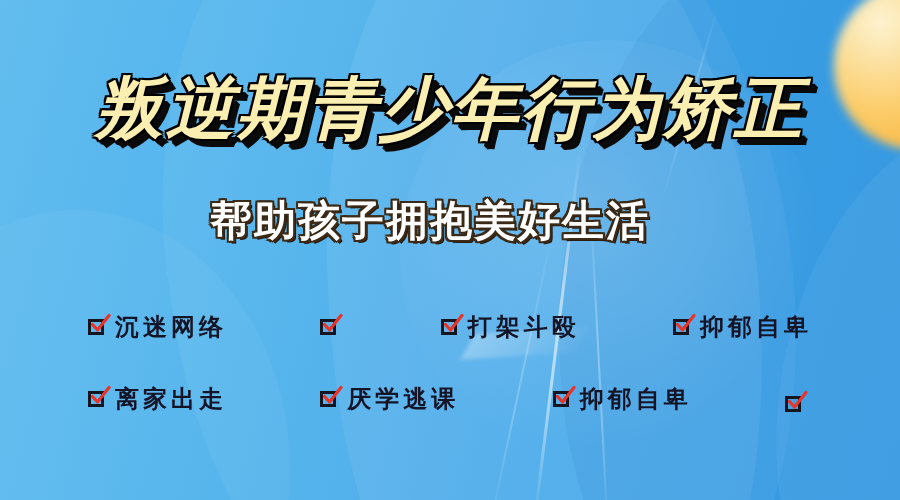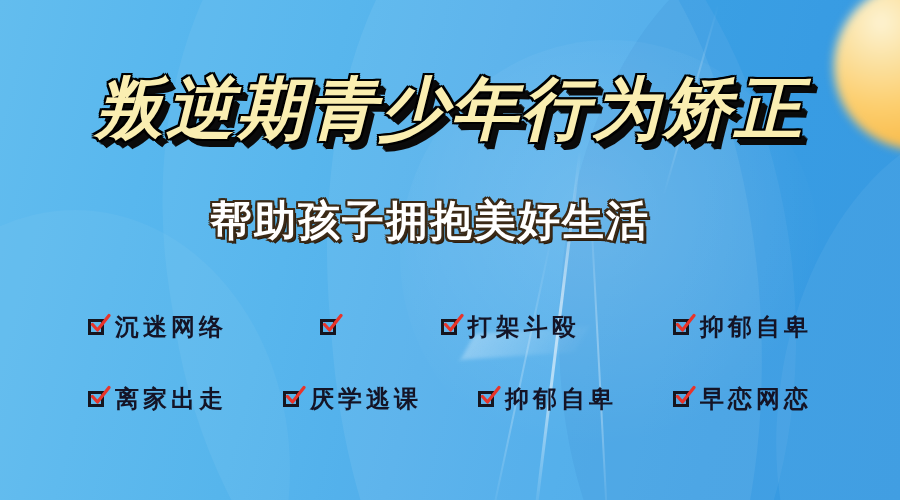--- a/index.html
+++ b/index.html
@@ -335,18 +335,17 @@
         <span class="check-label">抑郁自卑</span>
       </div>
 
       <div class="check-item">
         <span class="check-box">
           <span class="sq"></span>
           <svg class="tick" viewBox="0 0 22 22" xmlns="http://www.w3.org/2000/svg">
             <path d="M3.5 11.5 L8.5 17 L20 2.5" fill="none" stroke="#e8342a" stroke-width="3.2" stroke-linecap="round" stroke-linejoin="round"></path>
           </svg>
         </span>
-        <span class="check-label">早恋网恋</span>
       </div>
     </div>
 
   </div>
 </div>
 
 </body></html>

